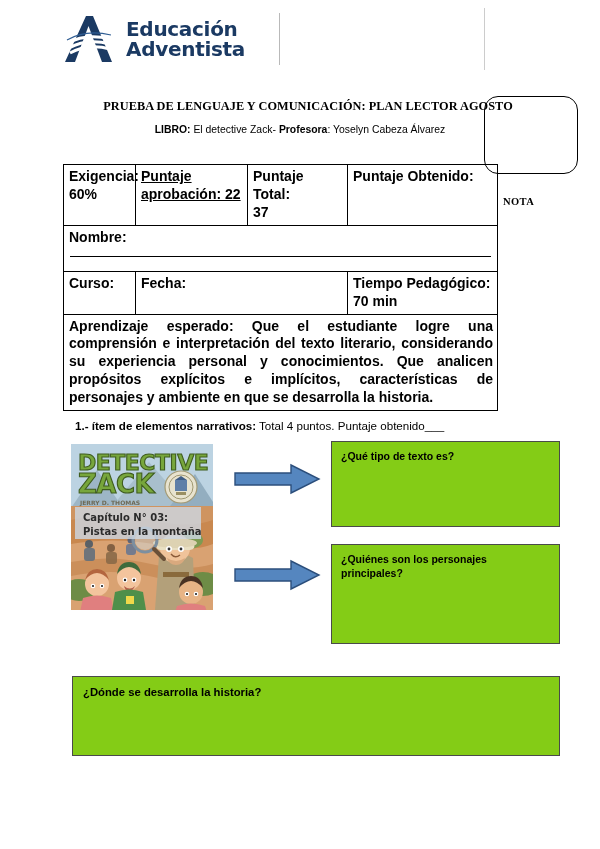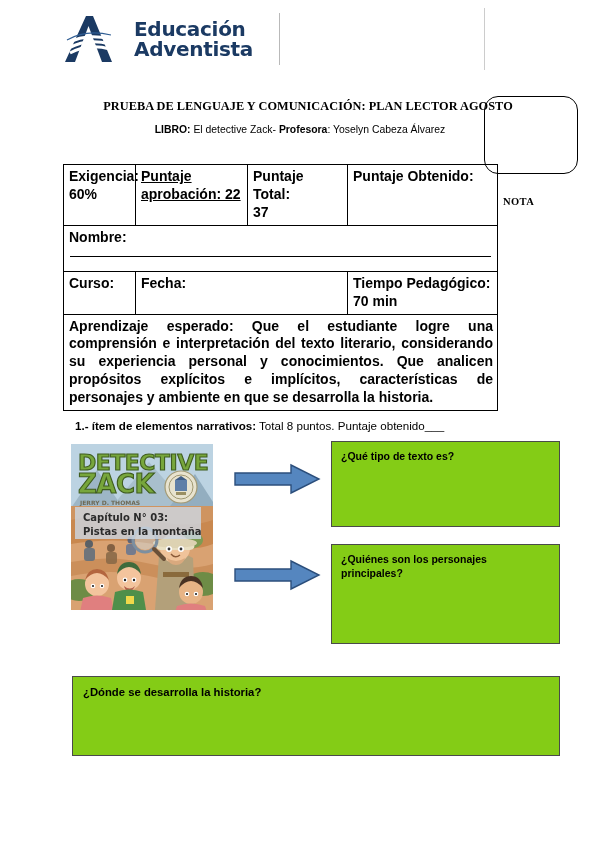--- a/index.html
+++ b/index.html
@@ -23,21 +23,21 @@
     align-items: center;
   }
   .logo-block {
     display: flex;
     align-items: center;
     width: 215px;
     height: 58px;
   }
   .logo-mark { width: 56px; height: 52px; flex: 0 0 56px; }
   .logo-words {
-    margin-left: 18px;
+    margin-left: 10px;
     line-height: 1.02;
   }
   .logo-words .l1, .logo-words .l2 {
     font-family: "DejaVu Sans", sans-serif;
     font-weight: bold;
     font-size: 20px;
     color: #1b3a63;
     letter-spacing: -0.3px;
     display: block;
   }
@@ -268,21 +268,21 @@
   </tr>
   <tr>
     <td class="cell-aprend" colspan="4">
       <b>Aprendizaje esperado</b><span>: Que el estudiante logre una comprensión e interpretación del texto literario, considerando su experiencia personal y conocimientos. Que analicen propósitos explícitos e implícitos, características de personajes y ambiente en que se desarrolla la historia.</span>
     </td>
   </tr>
 </tbody>
   </table>
 
 <div class="item-heading">
-  <b>1.- ítem de elementos narrativos:</b><span> Total 8 puntos. Puntaje obtenido___</span>
+  <b>1.- ítem de elementos narrativos:</b><span> Total 4 puntos. Puntaje obtenido___</span>
 </div>
 
 <div class="book-cover">
   <svg viewBox="0 0 142 166" width="142" height="166">
     <defs>
       <clipPath id="cvclip">
           <rect x="0" y="0" width="142" height="166"></rect>
         </clipPath>
     </defs>
     <g clip-path="url(#cvclip)">

